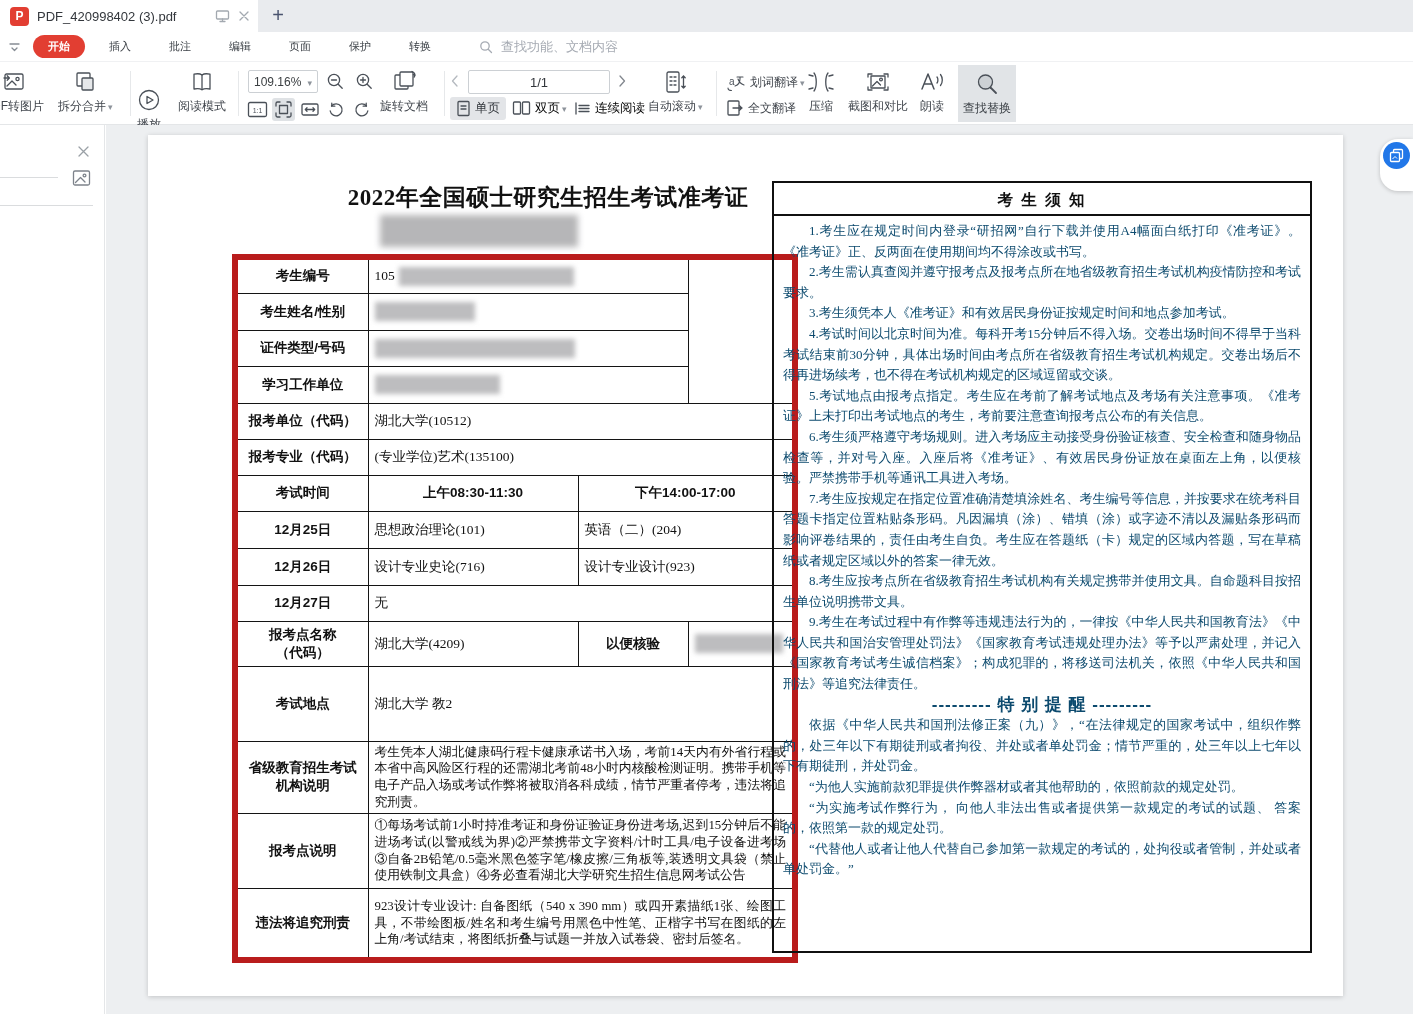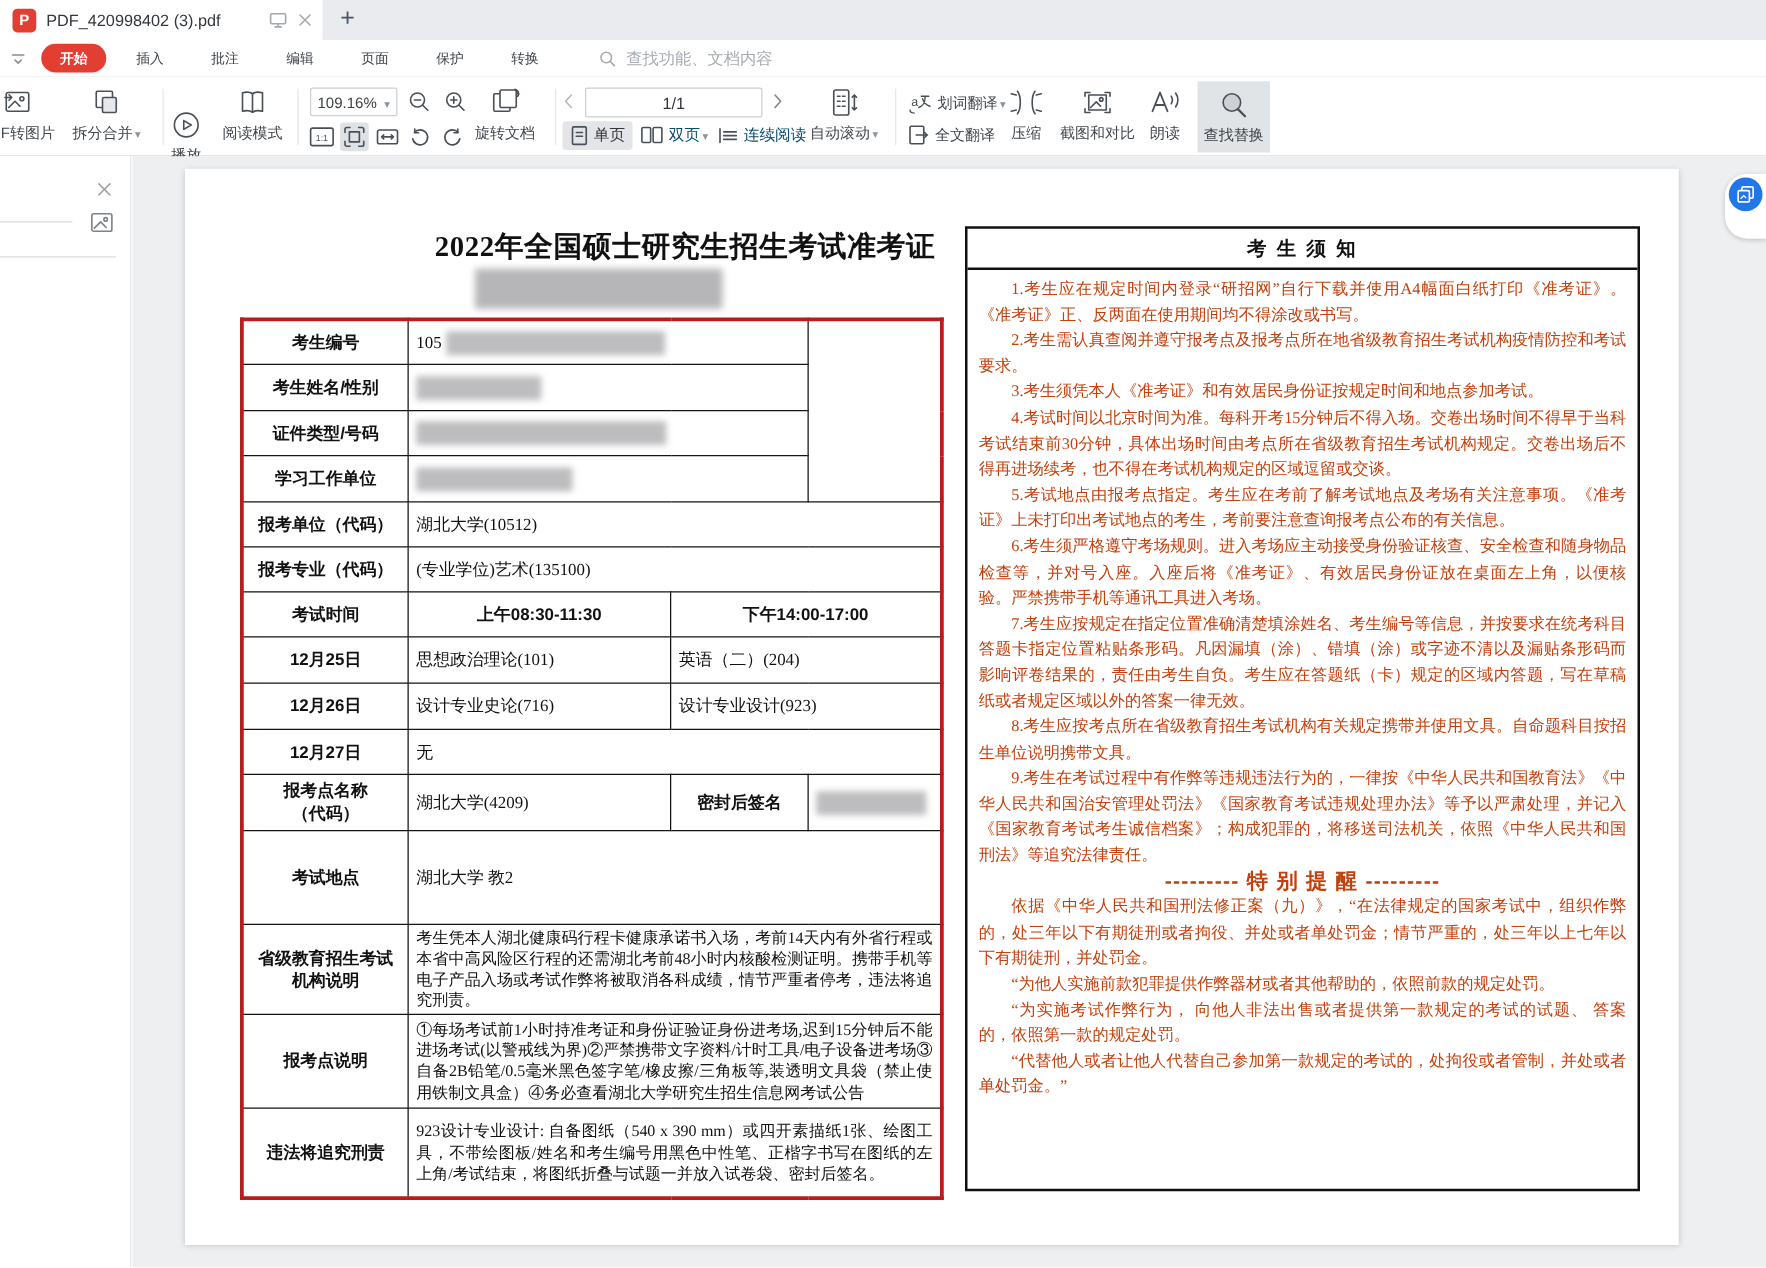--- a/index.html
+++ b/index.html
@@ -33,21 +33,21 @@
                        background:transparent; color:#3c4147; }
   .menu-search input::placeholder { color:#a6abb3; }
 
   
   .toolbar { position:absolute; left:0; top:62px; width:100%; height:63px; background:#fff;
              border-bottom:1px solid #e4e6e8; }
   .vdiv { position:absolute; top:9px; height:45px; width:1px; background:#e6e8ea; }
   .titem { position:absolute; display:flex; flex-direction:column; align-items:center; gap:3px;
            font-size:12px; color:#41464d; white-space:nowrap; }
   .hitem { position:absolute; display:flex; align-items:center; gap:4px; font-size:12px; color:#41464d; white-space:nowrap; }
-  .disabled { color:#0c4a6e; }
+  .disabled { color:#000000; }
   .disabled svg { stroke:#c6cad0 !important; }
   .caret::after { content:"▾"; font-size:9px; color:#8d939b; margin-left:2px; }
   .zoombox { position:absolute; left:248px; top:8px; width:70px; height:23px; border:1px solid #ccd0d4;
              border-radius:2px; display:flex; align-items:center; justify-content:space-between;
              padding:0 5px; font-size:12px; color:#3c4043; }
   .pagebox { position:absolute; left:468px; top:8px; width:142px; height:24px; border:1px solid #ccd0d4;
              border-radius:2px; display:flex; align-items:center; justify-content:center; font-size:13px; color:#33373c; }
   .chev { position:absolute; top:12px; font-size:14px; color:#82878e; }
   .smallico { position:absolute; top:36px; width:23px; height:23px; display:flex; align-items:center;
               justify-content:center; border-radius:3px; }
@@ -80,35 +80,35 @@
 
   
   .doc-title { position:absolute; left:90px; top:47px; width:620px; text-align:center;
                font-family:"Liberation Serif","DejaVu Serif",serif; font-weight:bold;
                font-size:23px; color:#111; letter-spacing:0.5px; }
   .name-blur { position:absolute; left:232px; top:80px; width:198px; height:32px; background:#b6b6b8; filter:blur(3px); }
 
   .ticket { position:absolute; left:44px; top:119px; border-collapse:collapse; table-layout:fixed;
             width:560px; font-size:13.5px; color:#111; }
   .ticket td { border:1.5px solid #141414; padding:2px 6px; overflow:hidden; }
-  .ticket { border:3px solid #b91c1c; }
+  .ticket { border:6px solid #b91c1c;margin-left:40px; }
   .t-label { font-weight:bold; text-align:center; font-size:13.5px; white-space:pre-line;
              font-family:"Liberation Sans","DejaVu Sans",sans-serif; }
   .t-val { font-family:"Liberation Serif","DejaVu Serif",serif; font-size:13.5px; }
   .t-center { text-align:center; font-weight:bold; font-family:"Liberation Sans","DejaVu Sans",sans-serif; }
   .t-para { font-family:"Liberation Serif","DejaVu Serif",serif; font-size:12.8px; line-height:16.8px;
             text-align:justify; padding:3px 6px; }
   .photo-blur { width:100%; height:100%; background:#c7c0c1; filter:blur(5px); }
   .cell-blur { height:19px; filter:blur(2.5px); background:#bdbdbf; }
 
   .notice { position:absolute; left:624px; top:46px; width:540px; height:772px; border:2px solid #101010; }
   .notice-title { height:33px; line-height:33px; text-align:center; font-weight:bold; font-size:15.5px;
                   color:#111; border-bottom:2px solid #101010; letter-spacing:2px; }
   .notice-body { padding:5px 9px 0 9px; font-family:"Liberation Serif","DejaVu Serif",serif;
-                 font-size:13px; line-height:20.6px; color:#c2410c; text-align:justify; }
+                 font-size:13px; line-height:20.6px; color:#0c4a6e; text-align:justify; }
   .notice-body p { margin:0; text-indent:2em; }
   .reminder-title { text-align:center; font-weight:bold; text-indent:0 !important; letter-spacing:1px;
                     font-family:"Liberation Sans","DejaVu Sans",sans-serif; font-size:17px; }
 
   .icon-stroke { stroke:#4a5058; fill:none; stroke-width:1.3; stroke-linecap:round; stroke-linejoin:round; }
 </style>
 </head>
 <body>
 
 <div class="tabbar">
@@ -434,21 +434,21 @@
         <td class="t-val" colspan="2">设计专业设计(923)</td>
       </tr>
       <tr style="height:36px">
         <td class="t-label">12月27日</td>
         <td class="t-val" colspan="3">无</td>
       </tr>
       <tr style="height:45px">
         <td class="t-label">报考点名称
 （代码）</td>
         <td class="t-val">湖北大学(4209)</td>
-        <td class="t-label">密封后签名</td>
+        <td class="t-label">以便核验</td>
         <td>
               <div class="cell-blur" style="width:88px;"></div>
             </td>
       </tr>
       <tr style="height:75px">
         <td class="t-label">考试地点</td>
         <td class="t-val" colspan="3" style="vertical-align:middle;">湖北大学 教2</td>
       </tr>
       <tr style="height:67px">
         <td class="t-label">省级教育招生考试机构说明</td>

